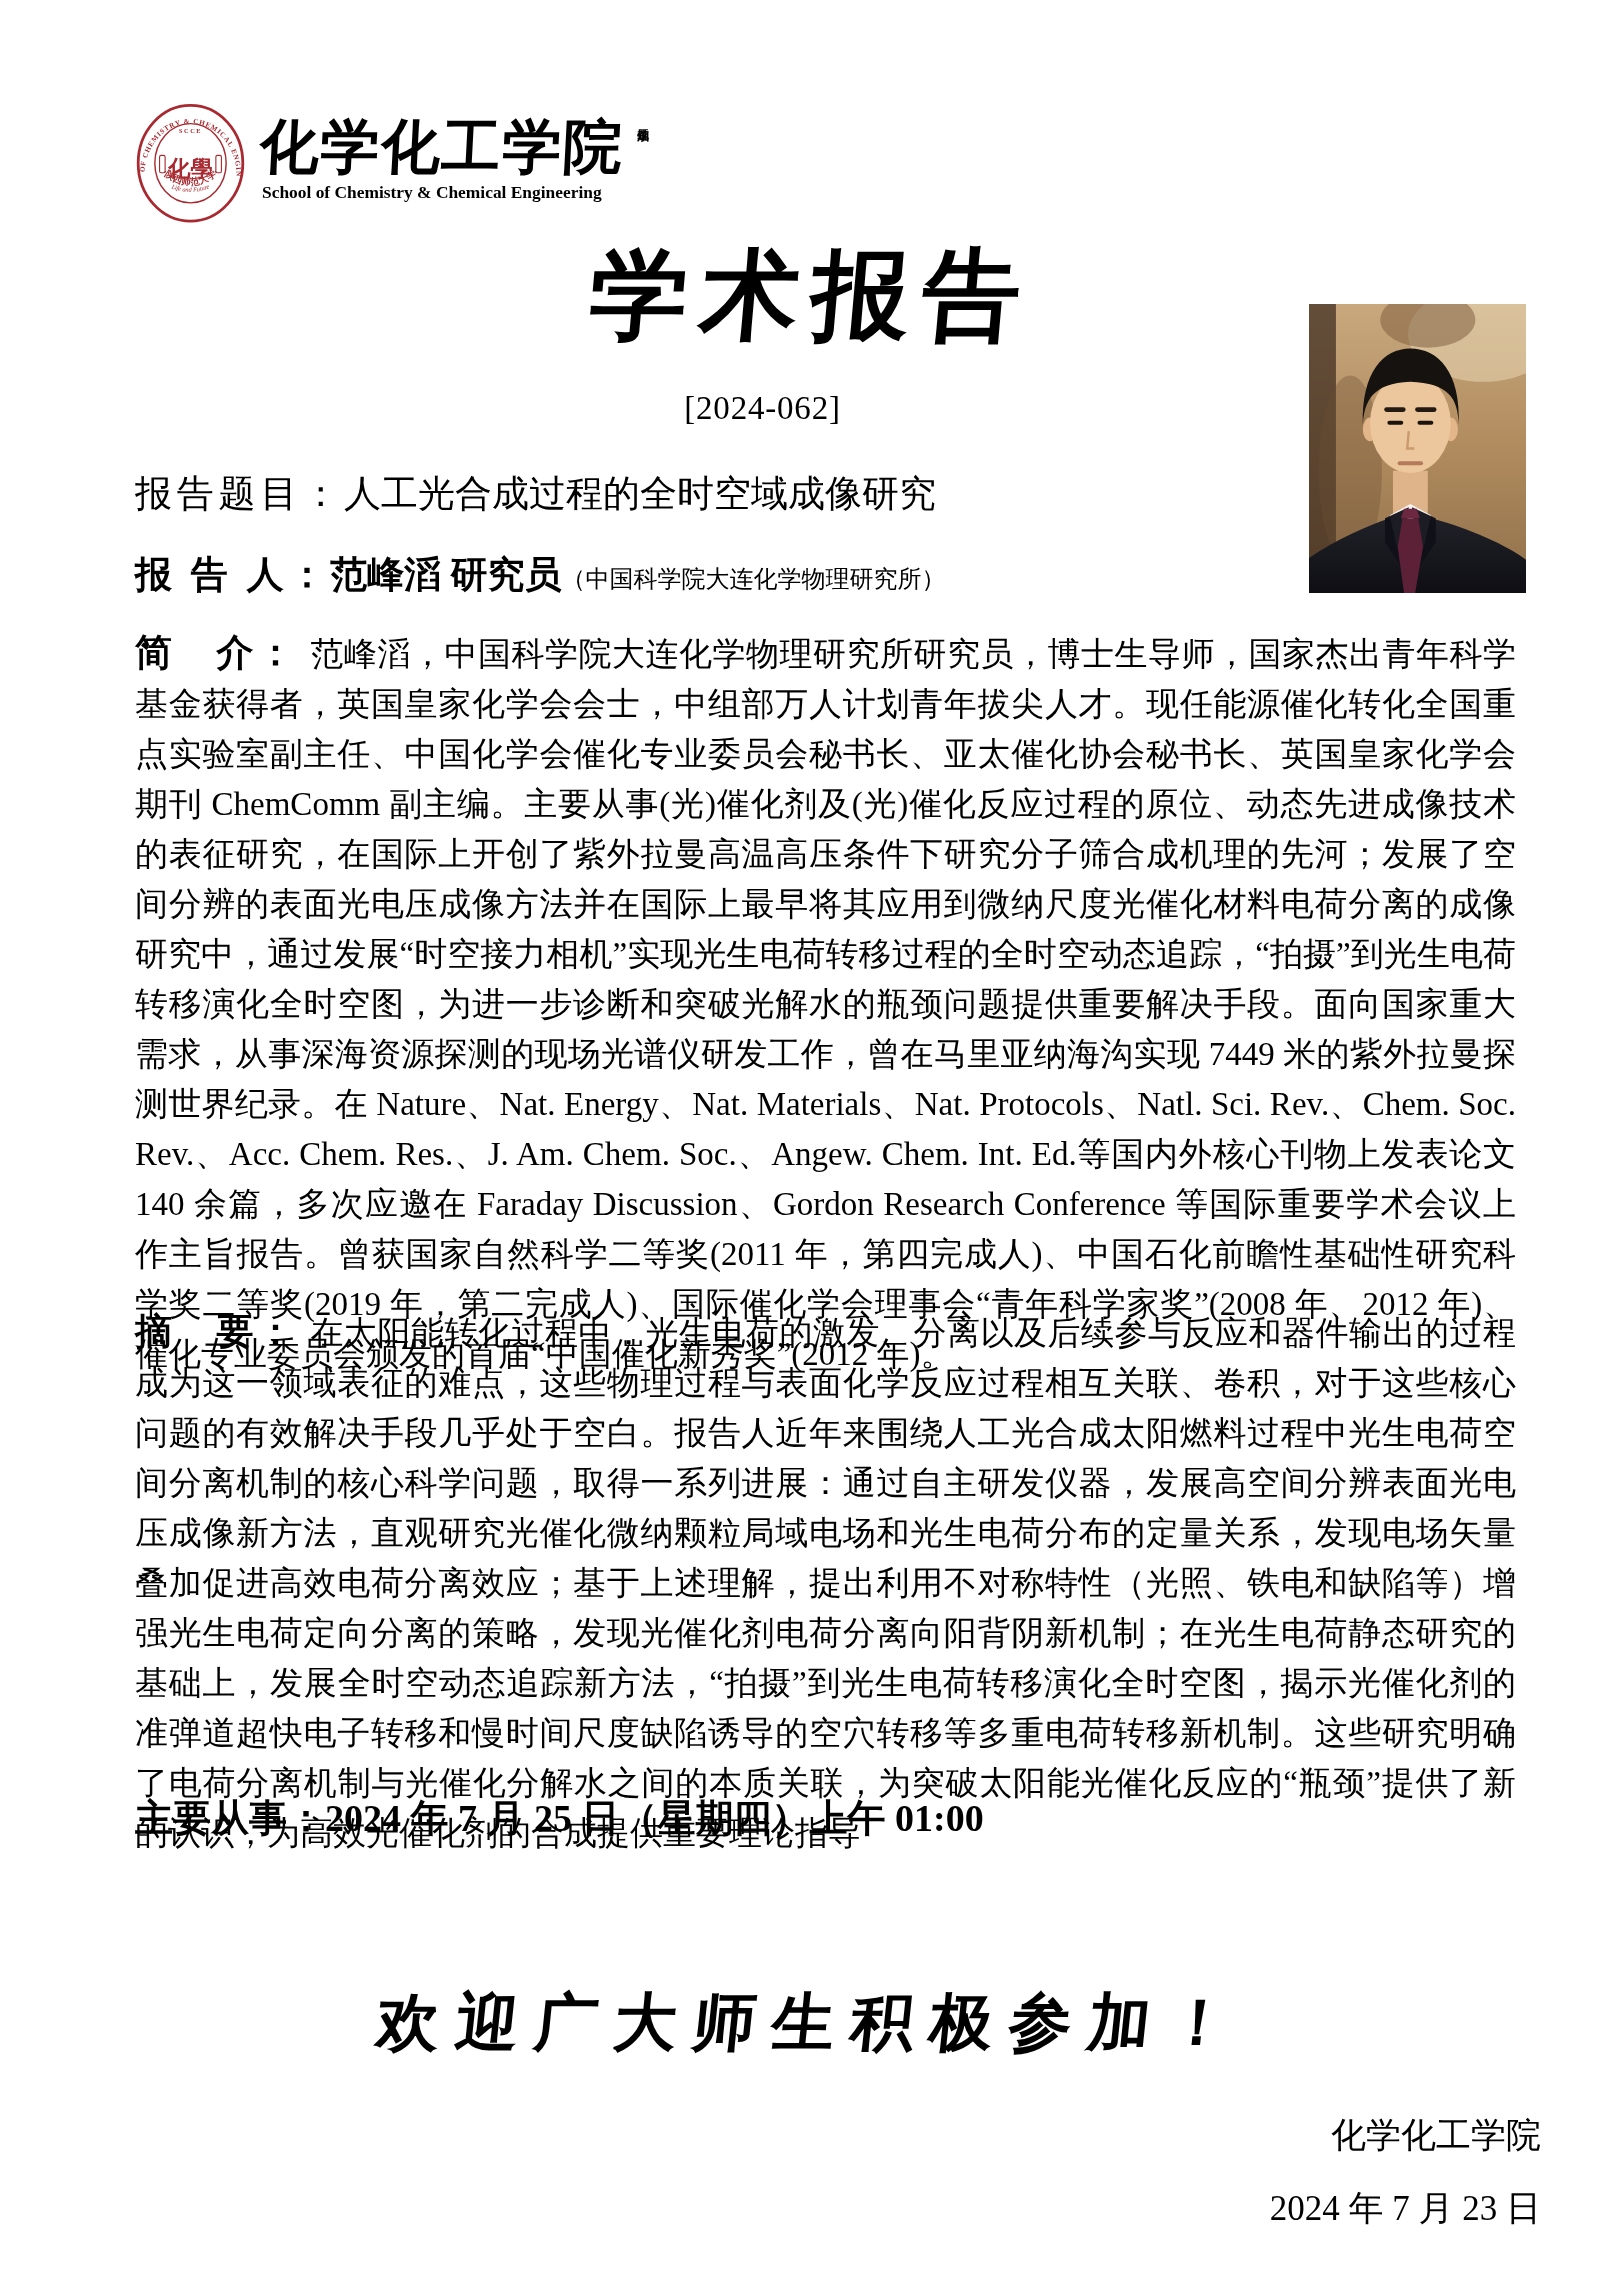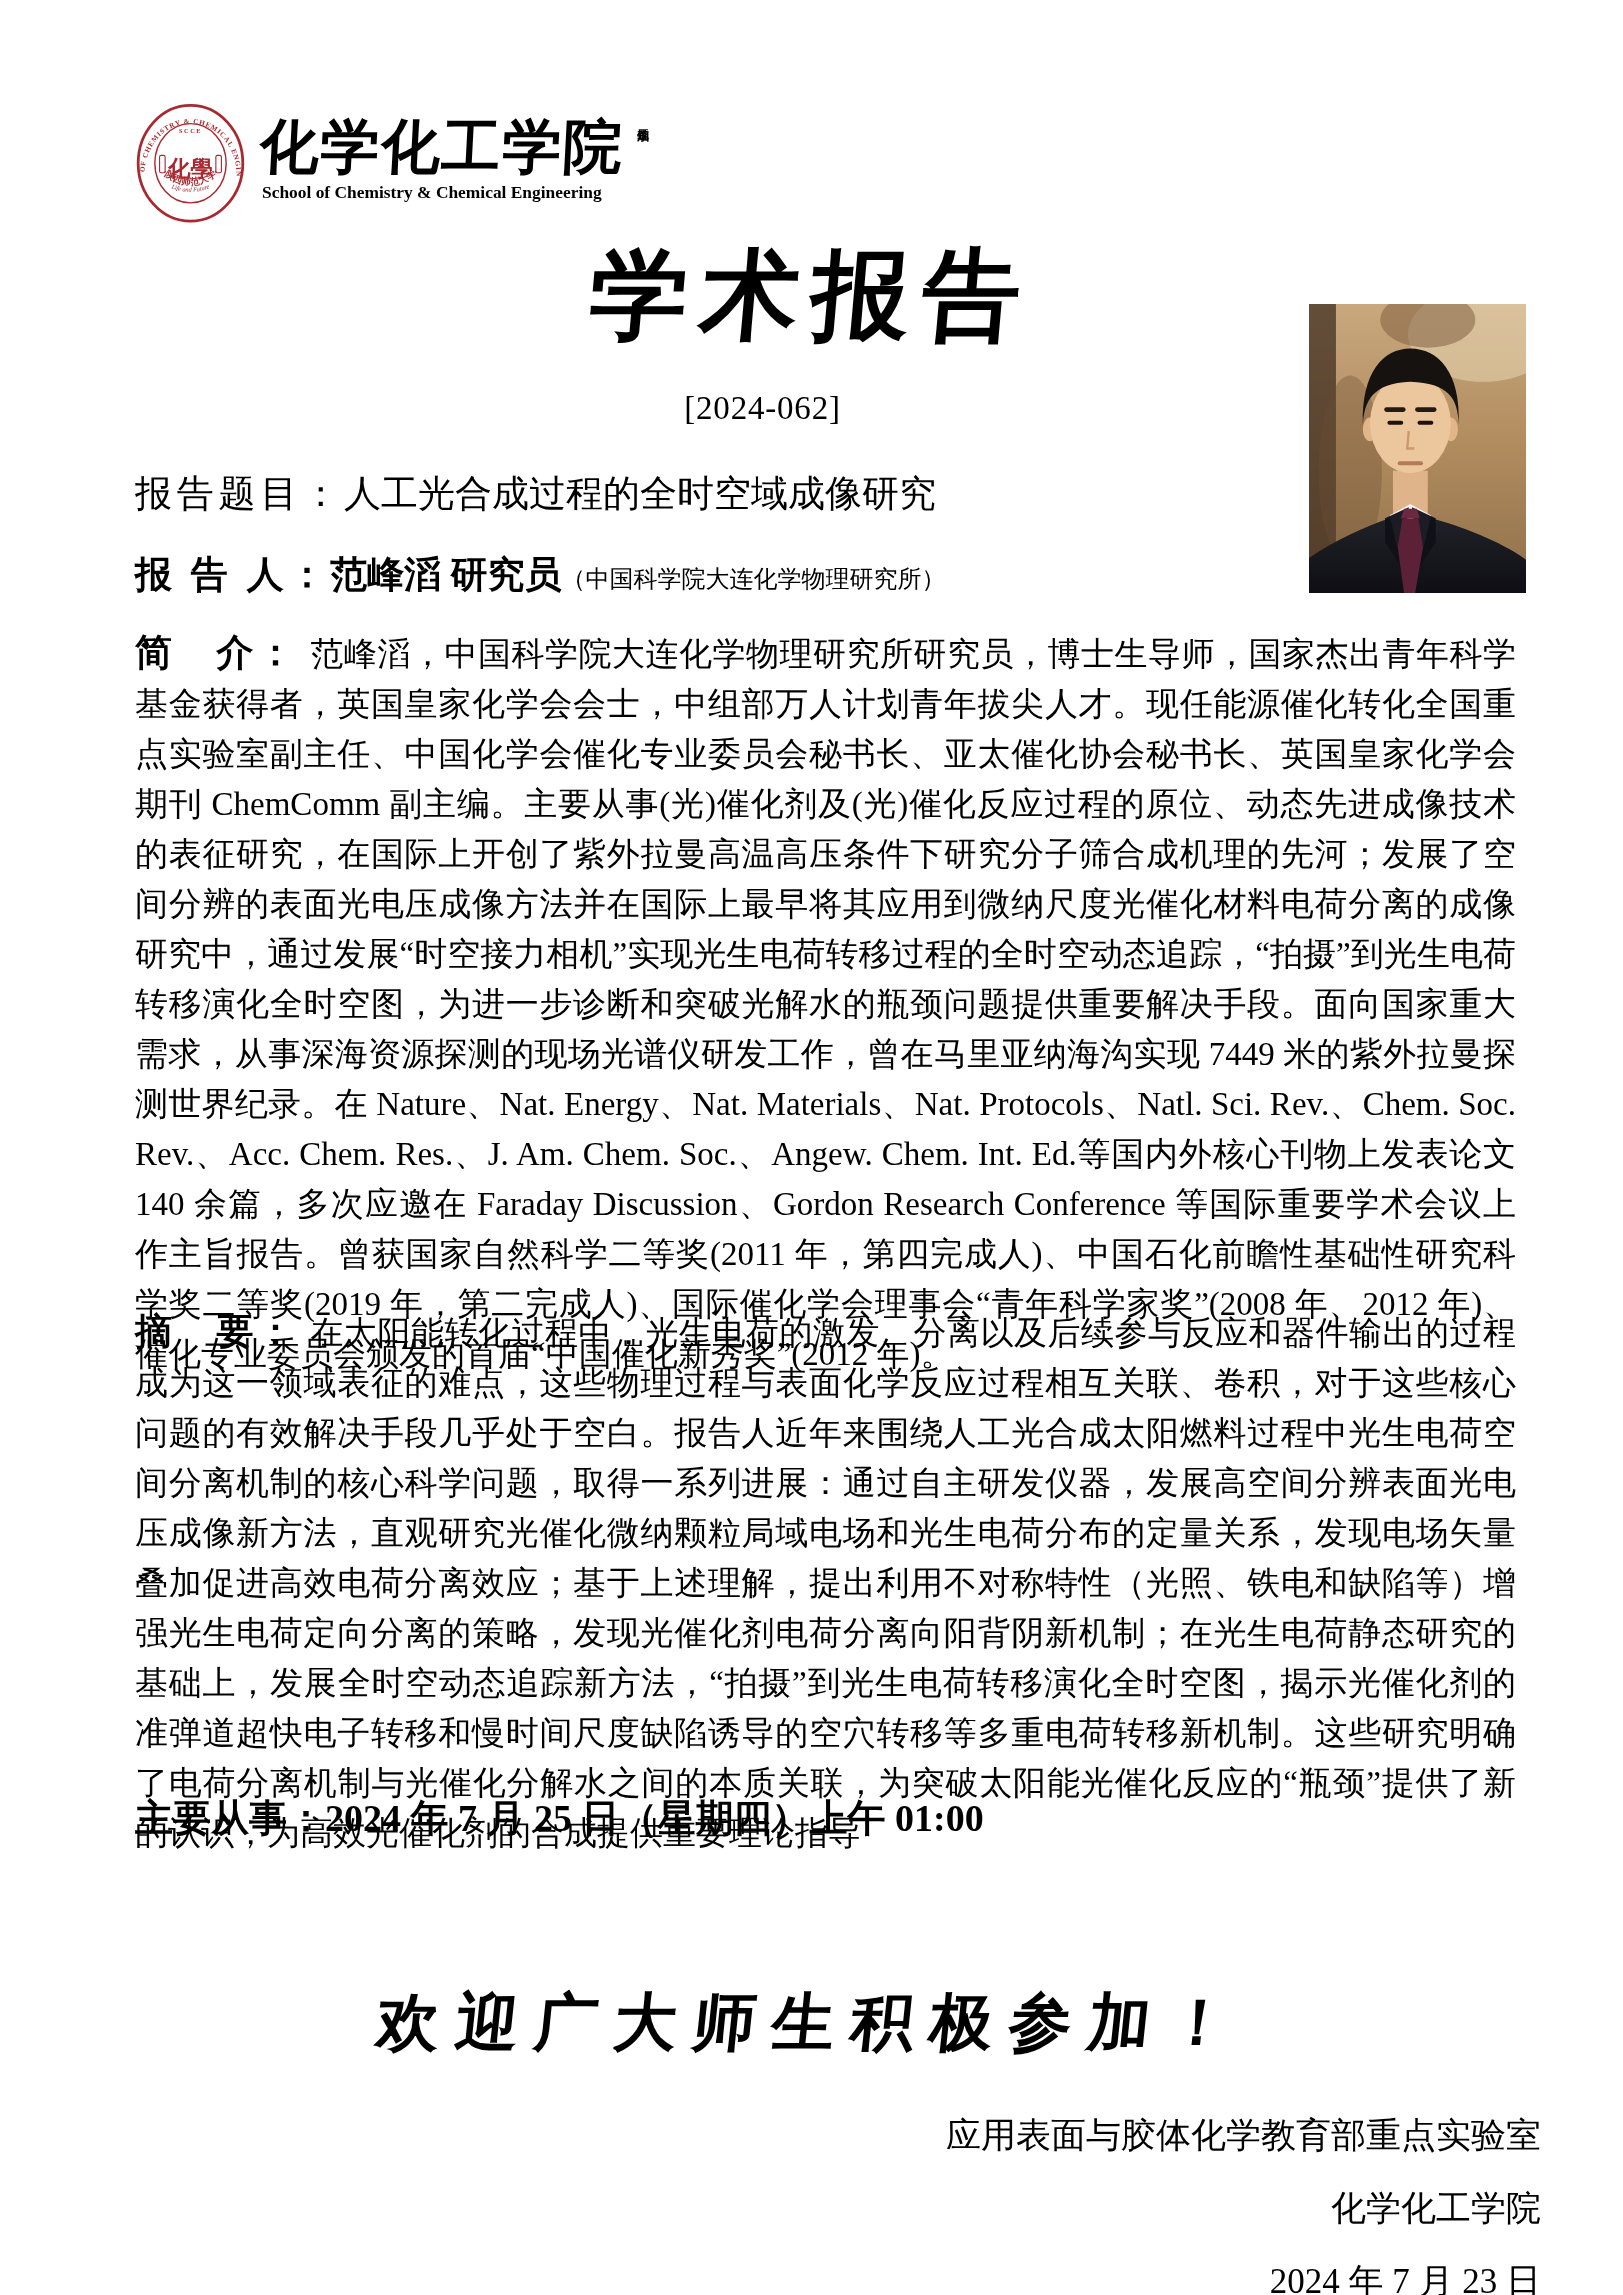--- a/index.html
+++ b/index.html
@@ -161,19 +161,18 @@
     <span class="para-label">摘　要：</span><span>在太阳能转化过程中，光生电荷的激发、分离以及后续参与反应和器件输出的过程成为这一领域表征的难点，这些物理过程与表面化学反应过程相互关联、卷积，对于这些核心问题的有效解决手段几乎处于空白。报告人近年来围绕人工光合成太阳燃料过程中光生电荷空间分离机制的核心科学问题，取得一系列进展：通过自主研发仪器，发展高空间分辨表面光电压成像新方法，直观研究光催化微纳颗粒局域电场和光生电荷分布的定量关系，发现电场矢量叠加促进高效电荷分离效应；基于上述理解，提出利用不对称特性（光照、铁电和缺陷等）增强光生电荷定向分离的策略，发现光催化剂电荷分离向阳背阴新机制；在光生电荷静态研究的基础上，发展全时空动态追踪新方法，“拍摄”到光生电荷转移演化全时空图，揭示光催化剂的准弹道超快电子转移和慢时间尺度缺陷诱导的空穴转移等多重电荷转移新机制。这些研究明确了电荷分离机制与光催化分解水之间的本质关联，为突破太阳能光催化反应的“瓶颈”提供了新的认识，为高效光催化剂的合成提供重要理论指导</span>
   </div>
 
   <div class="line time-line">
     <span>主要从事：</span><span>2024 年 7 月 25 日（星期四）上午 01:00</span>
   </div>
 
   <div class="welcome">欢迎广大师生积极参加！</div>
 
   <div class="footer">
-    <div>应用表面与胶体化学教育部重点实验室</div>
     <div>化学化工学院</div>
     <div>2024 年 7 月 23 日</div>
   </div>
 
 </div>
 
 
 </body></html>

